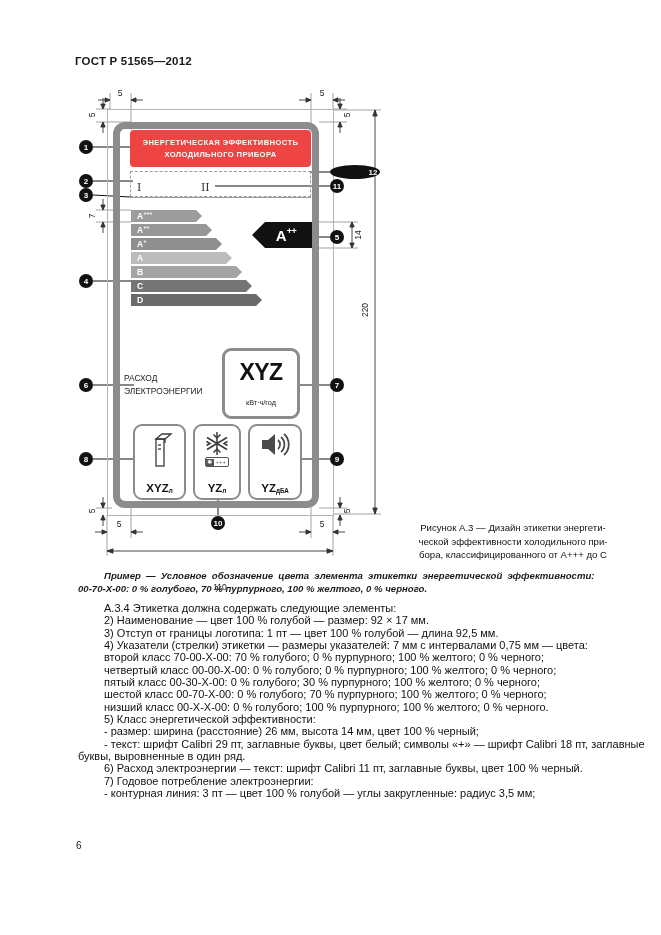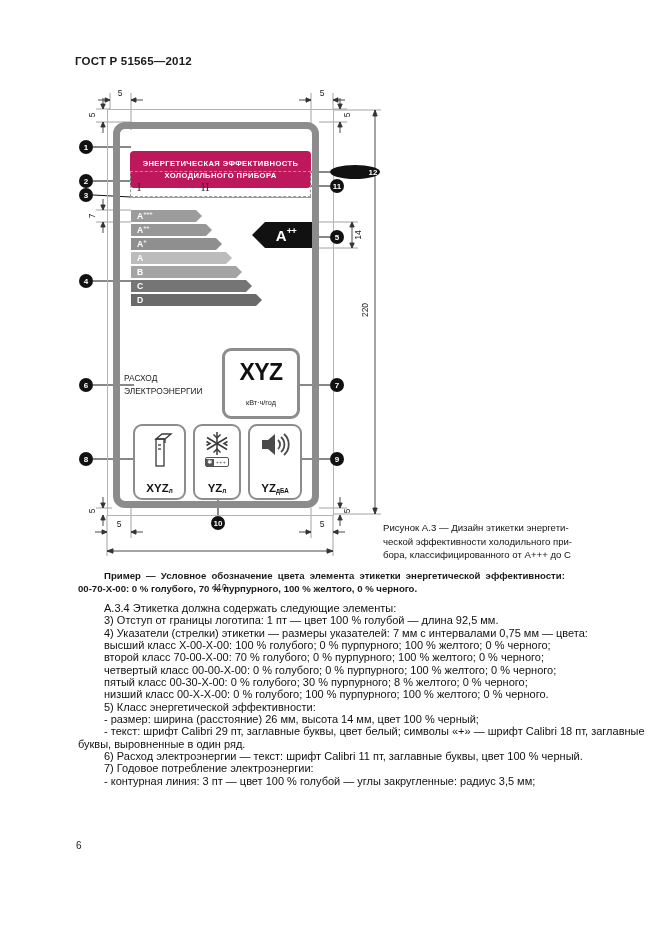--- a/index.html
+++ b/index.html
@@ -38,22 +38,22 @@
   .badge .b-star{background:#555;color:#fff;font-size:6px;line-height:7px;width:8px;text-align:center;}
   .badge .b-plus{font-size:5px;color:#555;letter-spacing:.5px;padding:0 2px;line-height:7px;}
   
   .co{position:absolute;width:14px;height:14px;border-radius:50%;background:#111;color:#fff;
       font-size:8px;font-weight:bold;display:flex;align-items:center;justify-content:center;z-index:6;}
   
   .dimlabel{position:absolute;font-size:8.5px;color:#222;transform:translate(-50%,-50%);white-space:nowrap;}
   .dimlabel.rot{transform:translate(-50%,-50%) rotate(-90deg);}
   svg.overlay{position:absolute;left:0;top:0;pointer-events:none;}
   
-  .fig-caption{left:383px;top:521px;width:260px;text-align:left;font-size:9.6px;line-height:13.5px;color:#111;}
-  .example{left:78px;top:570px;width:566px;font-size:9.6px;line-height:12.6px;font-weight:bold;}
+  .fig-caption{left:383px;top:521px;width:260px;text-align:center;font-size:9.6px;line-height:13.5px;color:#111;}
+  .example{left:78px;top:570px;width:566px;font-size:9.6px;line-height:12.6px;font-weight:bold;font-style:italic;}
   .example .l1{padding-left:26px;word-spacing:2.5px;}
   .bodytext{left:78px;top:602px;width:572px;font-size:11px;line-height:12.35px;color:#111;}
   .bodytext .ind{padding-left:26px;}
   .pagenum{left:76px;top:840px;font-size:10px;}
 </style>
 </head>
 <body>
 
 <div class="page">
 
@@ -130,21 +130,21 @@
           <path d="M312,237 H330"></path>
         <path d="M300,385 H330"></path>
           <path d="M302,459 H330"></path>
           <path d="M218,500 V516"></path>
       </g>
     </svg>
 
     <div class="abs cut-rect"></div>
     <div class="abs contour" style="border-color: rgb(140, 140, 140);"></div>
 
-    <div class="abs band" style="background: #be185d; margin-top: 21px;">
+    <div class="abs band" style="background: #ef4444;">
       <span>ЭНЕРГЕТИЧЕСКАЯ ЭФФЕКТИВНОСТЬ</span>
       <span>ХОЛОДИЛЬНОГО ПРИБОРА</span>
     </div>
 
     <div class="abs logo-box"></div>
     <span class="roman" style="left:137px;top:181px;">I</span>
     <span class="roman" style="left:201px;top:181px;">II</span>
     <div class="abs logo-underline"></div>
 
     <div class="bar" style="left: 131px; top: 210px; width: 71px; background: rgb(156, 156, 156);">
@@ -275,26 +275,27 @@
     </div>
   </div>
 
   <div class="abs example">
     <div class="l1">Пример — Условное обозначение цвета элемента этикетки энергетической эффективности:</div>
     <div>00-70-Х-00: 0 % голубого, 70 % пурпурного, 100 % желтого, 0 % черного.</div>
   </div>
 
   <div class="abs bodytext">
     <div class="ind">А.3.4  Этикетка должна содержать следующие элементы:</div>
+    <div class="ind">2)  Наименование — цвет 100 % голубой — размер: 92 × 17 мм.</div>
     <div class="ind">3)  Отступ от границы логотипа: 1 пт — цвет 100 % голубой — длина 92,5 мм.</div>
     <div class="ind">4)  Указатели (стрелки) этикетки — размеры указателей: 7 мм с интервалами 0,75 мм — цвета:</div>
-    <div class="ind">высший класс Х-00-Х-00: 100 % голубого; 0 % пурпурного; 100 % желтого; 0 % черного;</div>
     <div class="ind">второй класс 70-00-Х-00: 70 % голубого; 0 % пурпурного; 100 % желтого; 0 % черного;</div>
     <div class="ind">четвертый класс 00-00-Х-00: 0 % голубого; 0 % пурпурного; 100 % желтого; 0 % черного;</div>
-    <div class="ind">пятый класс 00-30-Х-00: 0 % голубого; 30 % пурпурного; 8 % желтого; 0 % черного;</div>
+    <div class="ind">пятый класс 00-30-Х-00: 0 % голубого; 30 % пурпурного; 100 % желтого; 0 % черного;</div>
+    <div class="ind">шестой класс 00-70-Х-00: 0 % голубого; 70 % пурпурного; 100 % желтого; 0 % черного;</div>
     <div class="ind">низший класс 00-Х-Х-00: 0 % голубого; 100 % пурпурного; 100 % желтого; 0 % черного.</div>
     <div class="ind">5)  Класс энергетической эффективности:</div>
     <div class="ind">-  размер: ширина (расстояние) 26 мм, высота 14 мм, цвет 100 % черный;</div>
     <div class="ind">-  текст: шрифт Calibri 29 пт, заглавные буквы, цвет белый; символы «+» — шрифт Calibri 18 пт, заглавные</div>
     <div>буквы, выровненные в один ряд.</div>
     <div class="ind">6)  Расход электроэнергии — текст: шрифт Calibri 11 пт, заглавные буквы, цвет 100 % черный.</div>
     <div class="ind">7)  Годовое потребление электроэнергии:</div>
     <div class="ind">-  контурная линия: 3 пт — цвет 100 % голубой — углы закругленные: радиус 3,5 мм;</div>
   </div>
 

